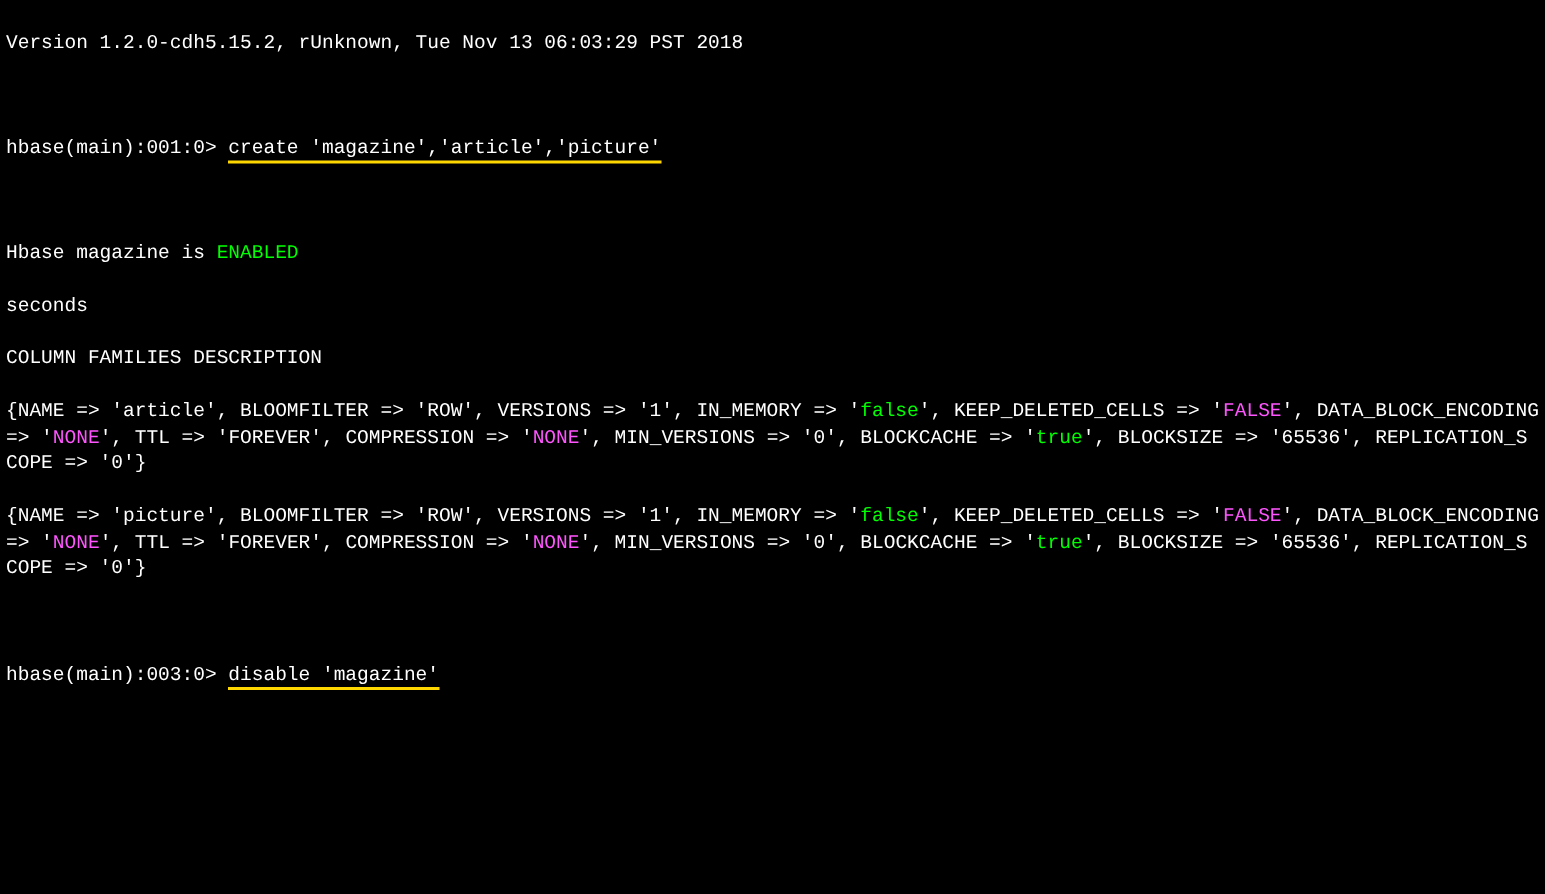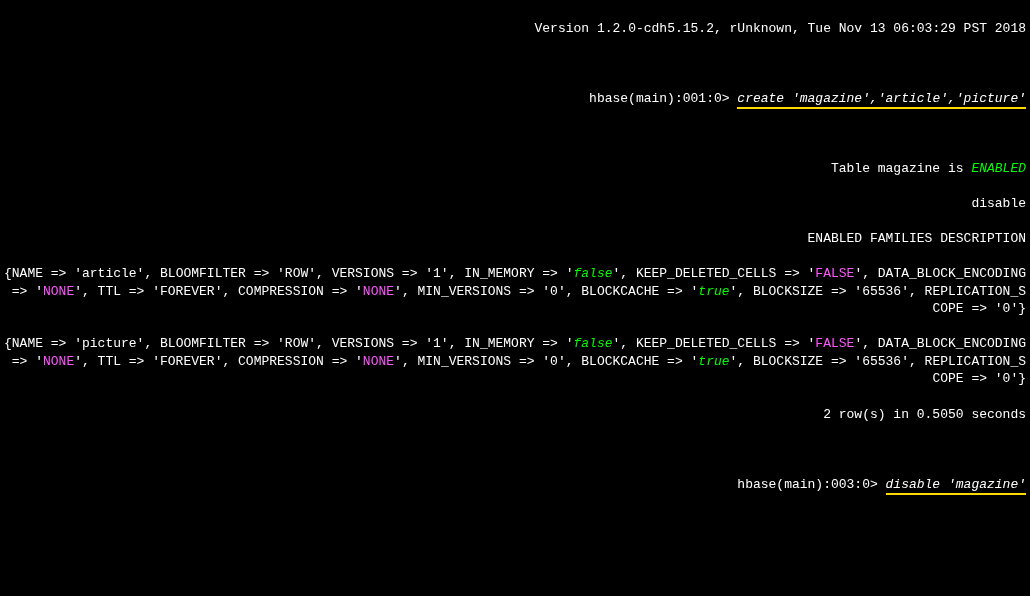--- a/index.html
+++ b/index.html
@@ -12,45 +12,43 @@
     line-height: 1.35;
     width: 1030px;
     height: 596px;
     overflow: hidden;
   }
   .terminal {
     padding: 2px 4px;
     white-space: pre-wrap;
     word-break: break-all;
   }
-  .line { display: block; text-align: right; }
-  .green { color: #00ff00; font-style: italic; }
+  .line { display: block; }
+  .green { color: #00ff00; }
   .magenta { color: #ff55ff; }
   .underline-yellow {
     display: inline-block;
     border-bottom: 2px solid #ffd700;
     padding-bottom: 0px;
     margin-bottom: -2px;
-    font-style: italic;
   }
 </style>
 </head>
 <body>
 
 <div class="terminal">
 <span class="line">Version 1.2.0-cdh5.15.2, rUnknown, Tue Nov 13 06:03:29 PST 2018</span>
 <span class="line"> </span>
 <span class="line"><span>hbase(main):001:0&gt; </span><span class="underline-yellow">create 'magazine','article','picture'</span></span>
 <span class="line"> </span>
-<span class="line"><span>Table magazine is </span><span class="green">ENABLED</span></span>
-<span class="line">disable</span>
-<span class="line">ENABLED FAMILIES DESCRIPTION</span>
+<span class="line"><span>Hbase magazine is </span><span class="green">ENABLED</span></span>
+<span class="line">seconds</span>
+<span class="line">COLUMN FAMILIES DESCRIPTION</span>
 <span class="line"><span>{NAME =&gt; 'article', BLOOMFILTER =&gt; 'ROW', VERSIONS =&gt; '1', IN_MEMORY =&gt; '</span><span class="green">false</span><span>', KEEP_DELETED_CELLS =&gt; '</span><span class="magenta">FALSE</span><span>', DATA_BLOCK_ENCODING =&gt; '</span><span class="magenta">NONE</span><span>', TTL =&gt; 'FOREVER', COMPRESSION =&gt; '</span><span class="magenta">NONE</span><span>', MIN_VERSIONS =&gt; '0', BLOCKCACHE =&gt; '</span><span class="green">true</span><span>', BLOCKSIZE =&gt; '65536', REPLICATION_SCOPE =&gt; '0'}</span></span>
 <span class="line"><span>{NAME =&gt; 'picture', BLOOMFILTER =&gt; 'ROW', VERSIONS =&gt; '1', IN_MEMORY =&gt; '</span><span class="green">false</span><span>', KEEP_DELETED_CELLS =&gt; '</span><span class="magenta">FALSE</span><span>', DATA_BLOCK_ENCODING =&gt; '</span><span class="magenta">NONE</span><span>', TTL =&gt; 'FOREVER', COMPRESSION =&gt; '</span><span class="magenta">NONE</span><span>', MIN_VERSIONS =&gt; '0', BLOCKCACHE =&gt; '</span><span class="green">true</span><span>', BLOCKSIZE =&gt; '65536', REPLICATION_SCOPE =&gt; '0'}</span></span>
-<span class="line">2 row(s) in 0.5050 seconds</span>
 <span class="line"> </span>
 <span class="line"><span>hbase(main):003:0&gt; </span><span class="underline-yellow">disable 'magazine'</span></span>
 
 
 
 
 
 
 
 

